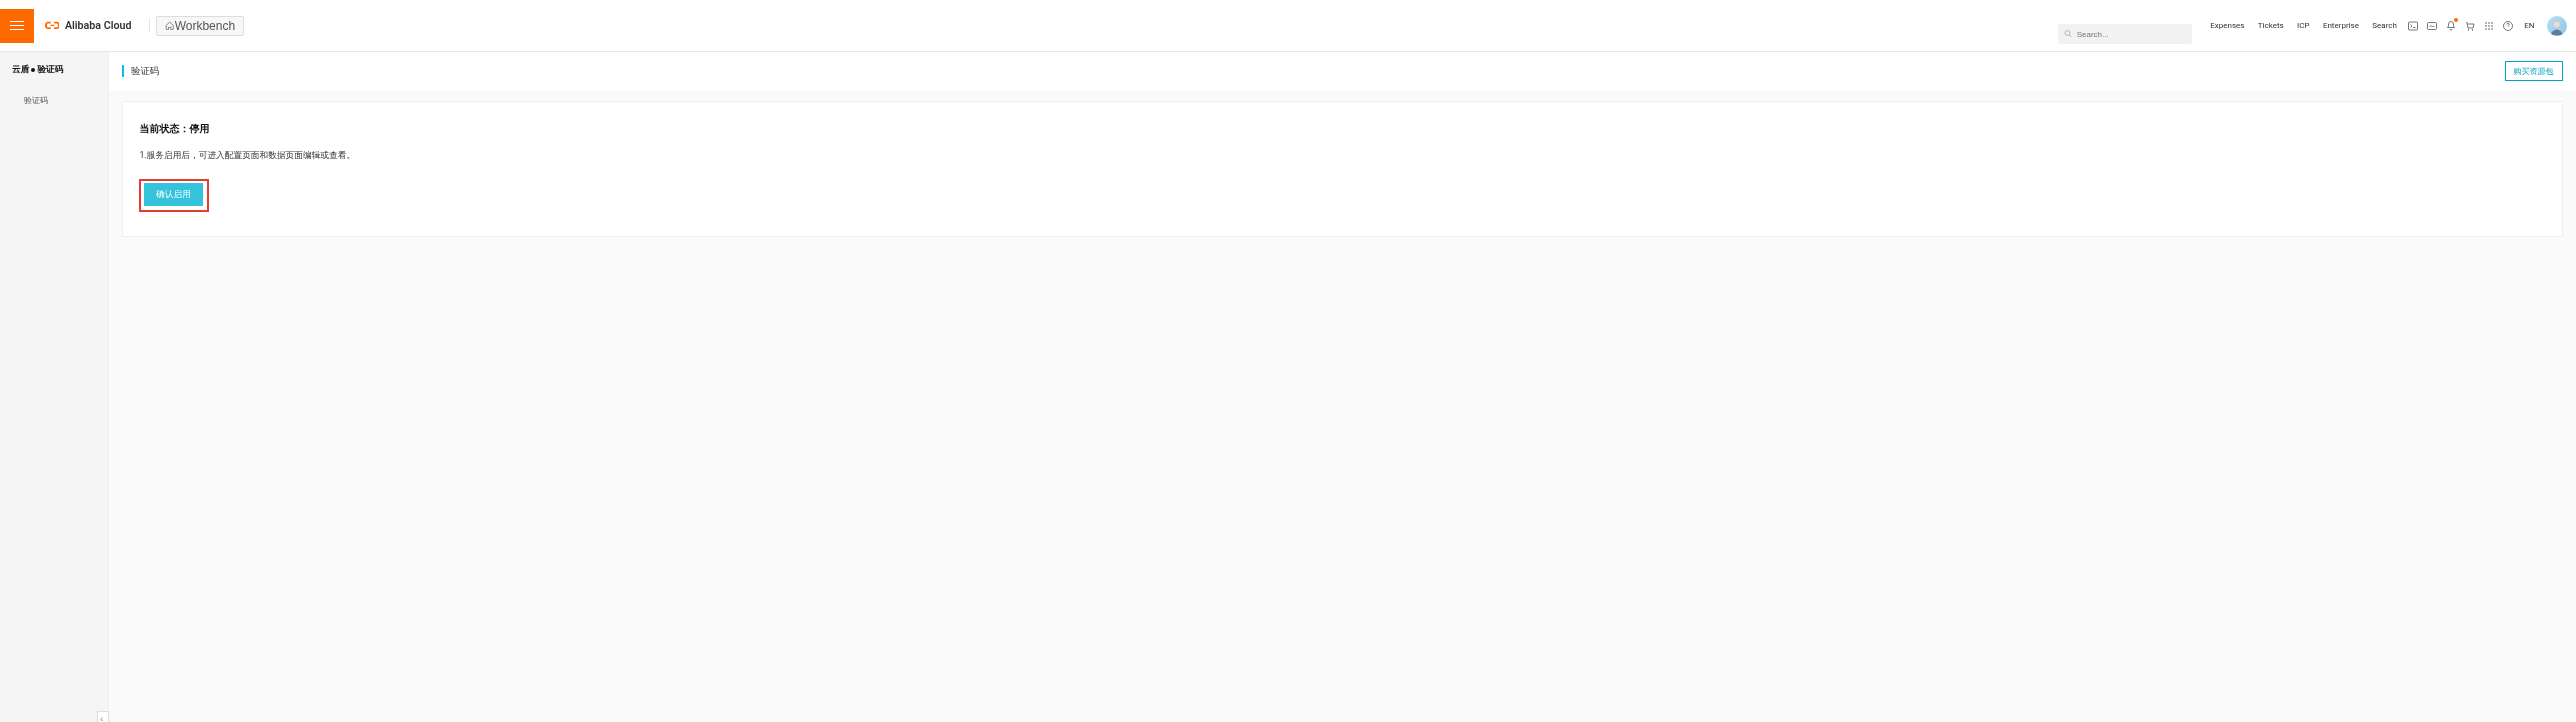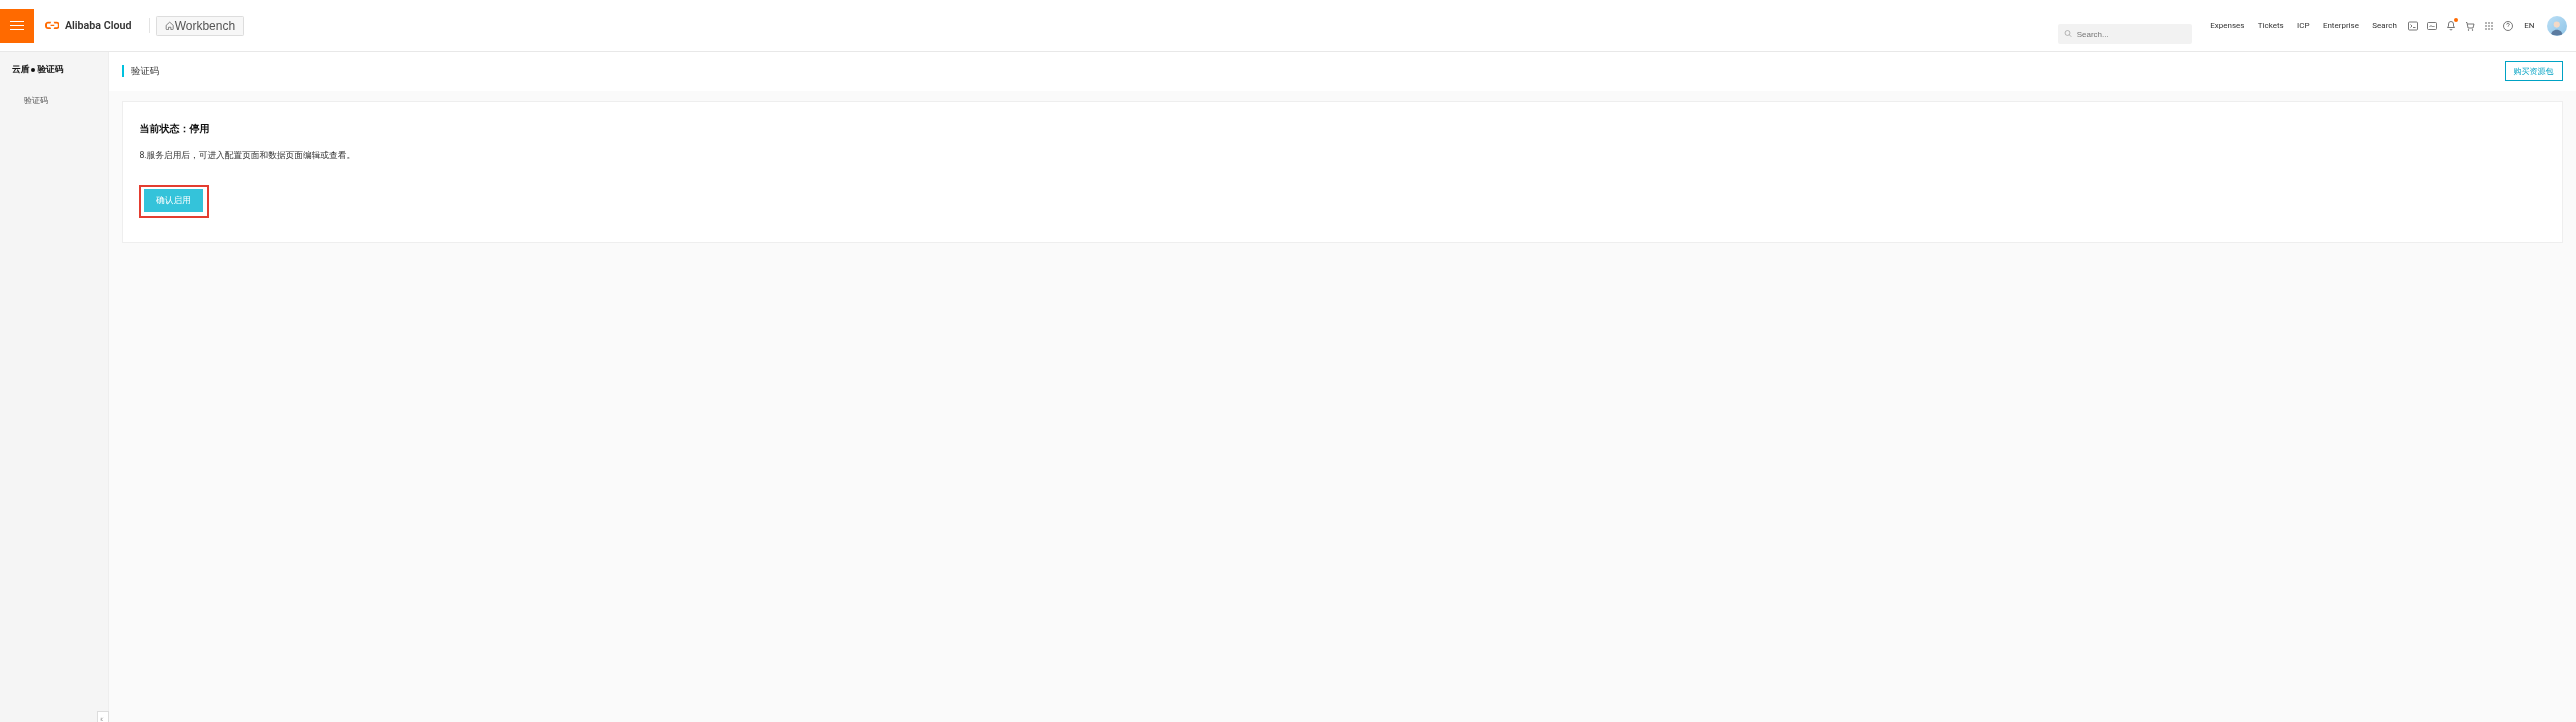--- a/index.html
+++ b/index.html
@@ -41,21 +41,21 @@
 .main { flex: 1; background: #fafafa; padding: 0; overflow: auto; }
 .page-head { display:flex; align-items: center; padding: 9.4px 13.4px; background:#fff; }
 .page-head-bar { width: 2px; height: 12px; background: #00c1de; margin-right: 6.7px; }
 .page-title { font-size: 9.4px; color: #333; font-weight: 400; }
 .page-head-right { margin-left: auto; border-radius: 8px; }
 .buy-btn { border: 0.7px solid #00a2c4; color: #00a2c4; background: #fff; padding: 3.4px 8px; font-size: 8px; cursor: pointer; }
 .card { margin: 10.7px 13.4px; background: #fff; border: 0.7px solid #eee; padding: 20px 16px 24px; }
 .status-line { font-size: 10px; font-weight: 700; color: #111; margin-bottom: 13px; }
 .notice-label { font-size: 8.7px; color: #333; margin-bottom: 12px; }
 .notice-list p { font-size: 8.7px; color: #333; line-height: 1.6; margin-bottom: 9.4px; }
-.enable-btn-wrap { border: 2.7px solid #e43d30; display:inline-block; padding: 2.7px 4px 4px 2.7px; margin-top: 12px; }
+.enable-btn-wrap { border: 2.7px solid #e43d30; display:inline-block; padding: 2.7px 4px 4px 2.7px; margin-top: 6px; }
 .enable-btn { background: #34c3da; color: #fff; border: none; padding: 5.4px 12px; font-size: 8.7px; cursor: pointer; }
 </style>
 </head>
 <body>
 
 <div class="topbar">
   <div class="hamburger-btn">
     <div class="hamburger-lines">
       <span></span>
         <span></span>
@@ -164,21 +164,21 @@
       <div class="page-head-right">
         <button class="buy-btn">购买资源包</button>
       </div>
     </div>
 
     <div class="card">
       <div class="status-line">
         <span>当前状态：</span><span>停用</span>
       </div>
       <div class="notice-list">
-        <p>8.服务启用后，可进入配置页面和数据页面编辑或查看。</p>
+        <p>1.服务启用后，可进入配置页面和数据页面编辑或查看。</p>
       </div>
       <div class="enable-btn-wrap">
         <button class="enable-btn">确认启用</button>
       </div>
     </div>
   </main>
 </div>
 
 
 </body></html>

